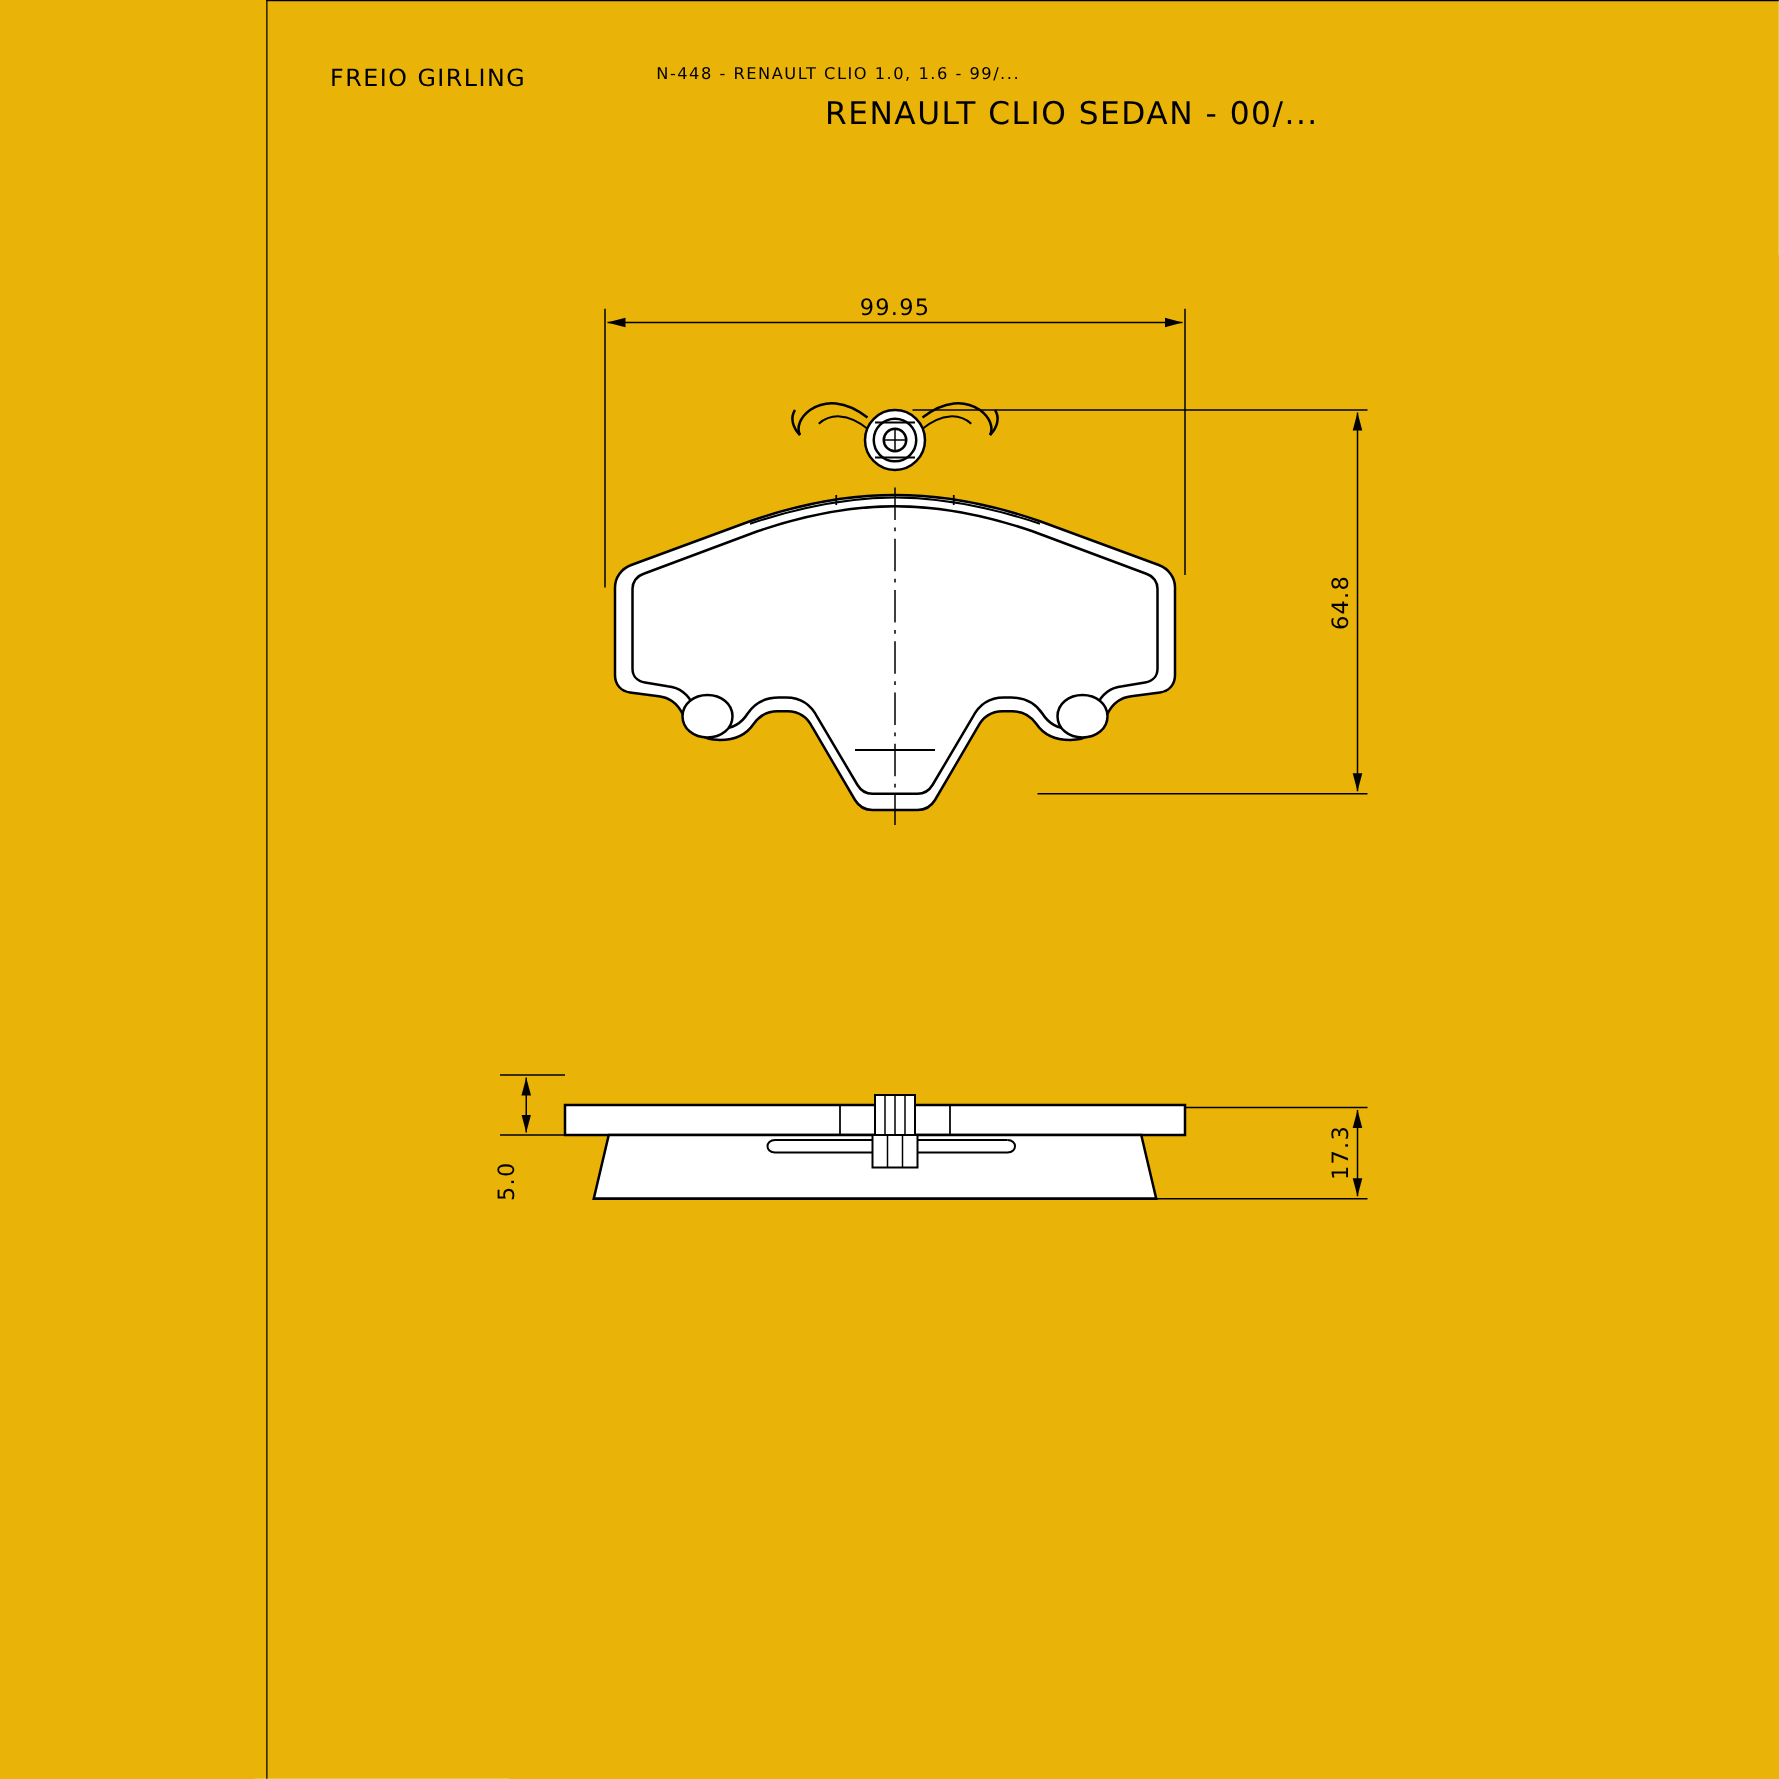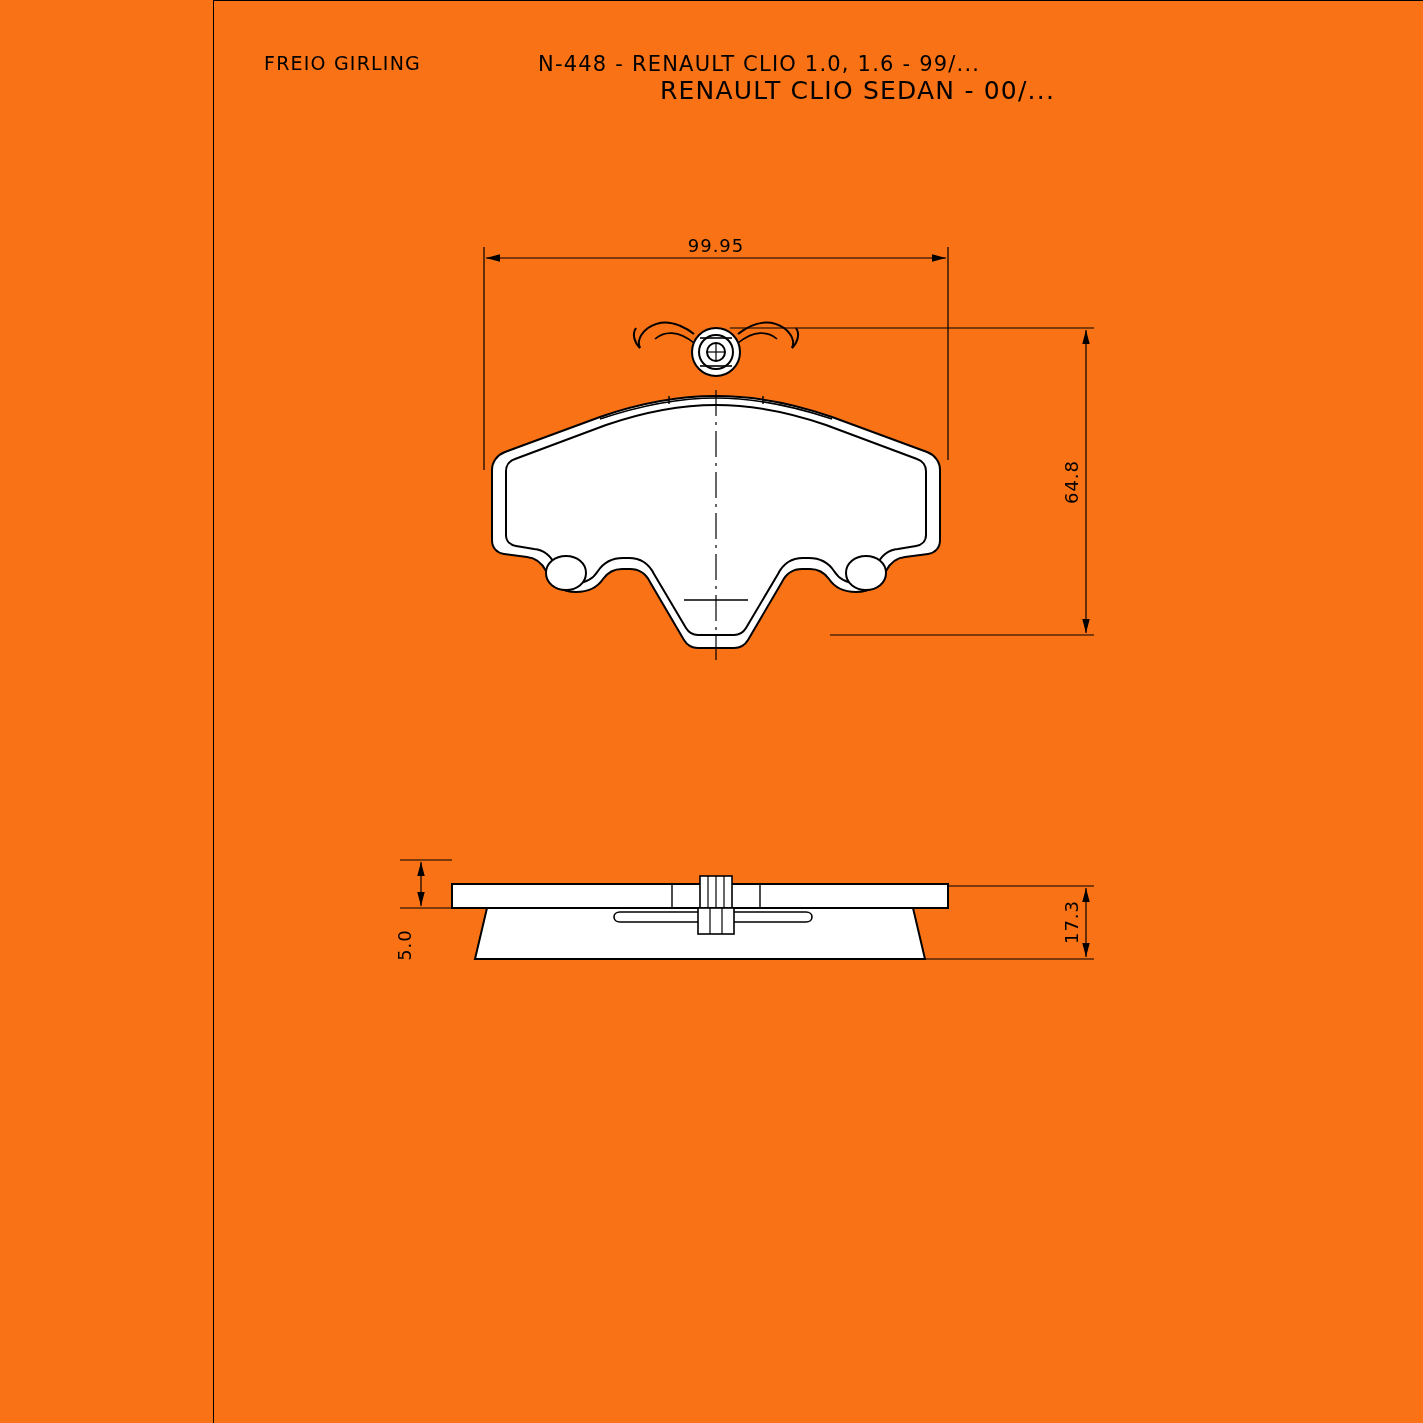--- a/index.html
+++ b/index.html
@@ -11,21 +11,21 @@
     width: 1423px;
     height: 1423px;
     font-family: "DejaVu Sans", sans-serif;
     color: #000000;
     overflow: hidden;
   }
   #sheet {
     position: relative;
     width: 1423px;
     height: 1423px;
-    background: #f97316;
+    background: #eab308;
   }
   
   .frame-left {
     position: absolute;
     left: 213px;
     top: 0px;
     width: 1px;
     height: 1423px;
     background: #000000;
   }
@@ -40,23 +40,23 @@
   .title-brand {
     position: absolute;
     left: 264px;
     top: 52px;
     font-size: 19px;
     letter-spacing: 1.2px;
     white-space: nowrap;
   }
   .title-line1 {
     position: absolute;
-    left: 538px;
+    left: 525px;
     top: 52px;
-    font-size: 21px;
+    font-size: 13px;
     letter-spacing: 1.2px;
     white-space: nowrap;
   }
   .title-line2 {
     position: absolute;
     left: 660px;
     top: 76px;
     font-size: 25px;
     letter-spacing: 1.2px;
     white-space: nowrap;

